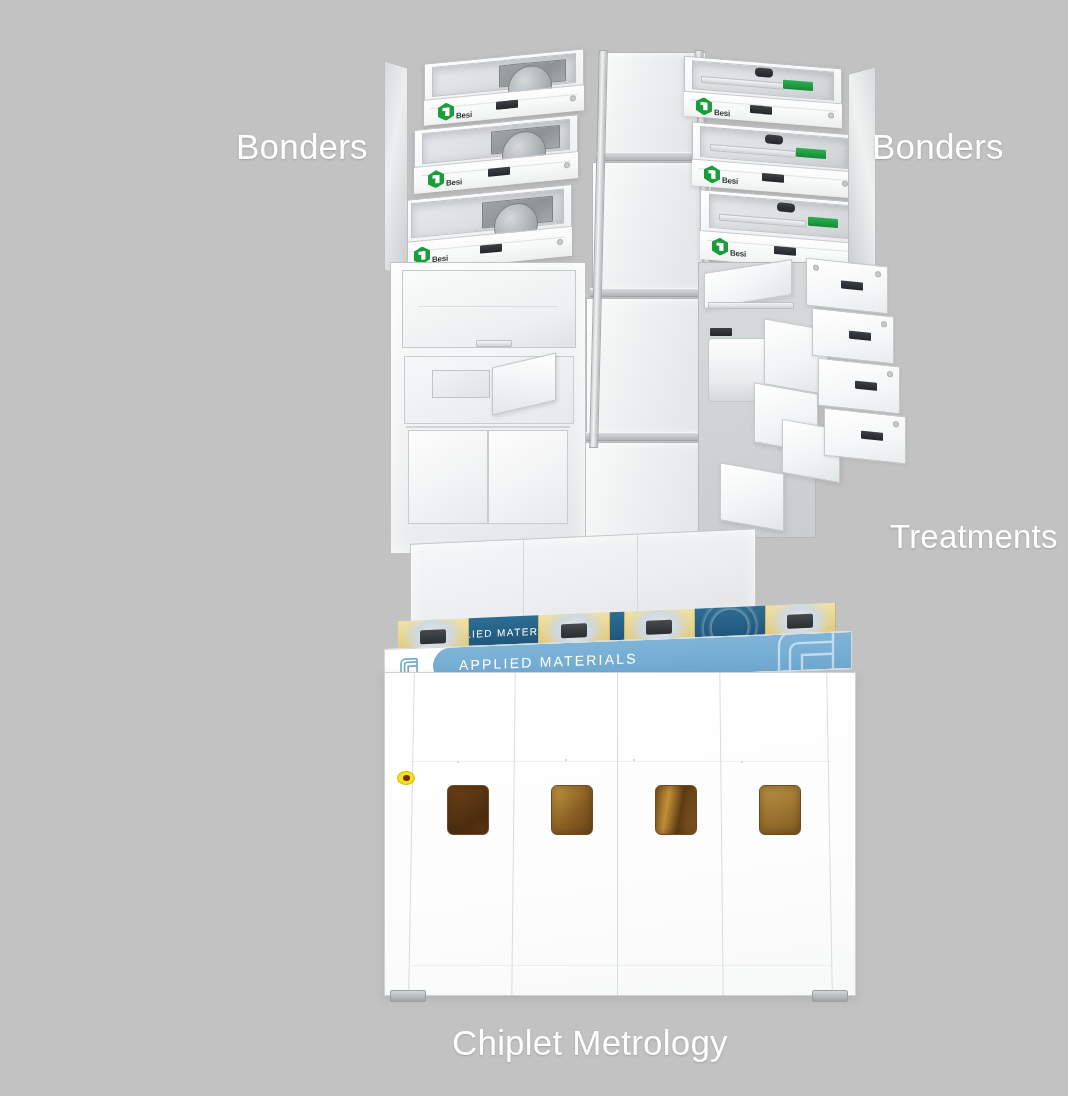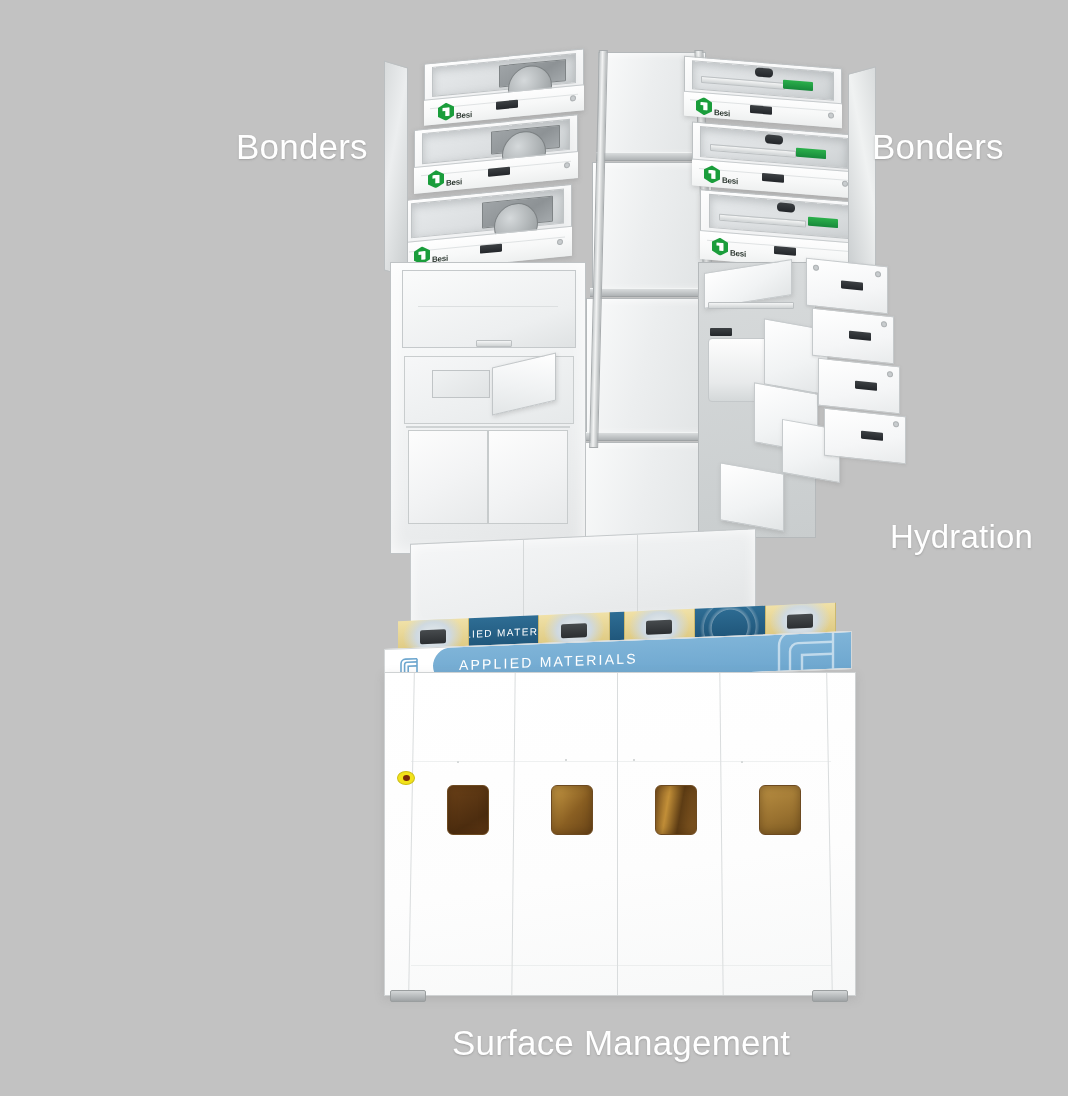--- a/index.html
+++ b/index.html
@@ -535,16 +535,16 @@
       <span class="hairline" style="left:26px;top:88px;width:420px;height:1px;opacity:.45;"></span>
       <span class="hairline" style="left:26px;top:292px;width:420px;height:1px;opacity:.45;"></span>
     </div>
 
     <span class="foot" style="left:14px;top:462px;"></span>
     <span class="foot" style="left:436px;top:462px;"></span>
   </div>
 
   <div class="callout" id="label-bonders-left">Bonders</div>
   <div class="callout" id="label-bonders-right">Bonders</div>
-  <div class="callout" id="label-hydration">Hydration</div>
-  <div class="callout" id="label-chiplet">Surface Management</div>
+  <div class="callout" id="label-hydration">Treatments</div>
+  <div class="callout" id="label-chiplet">Chiplet Metrology</div>
 
 </div>
 
 </body></html>

